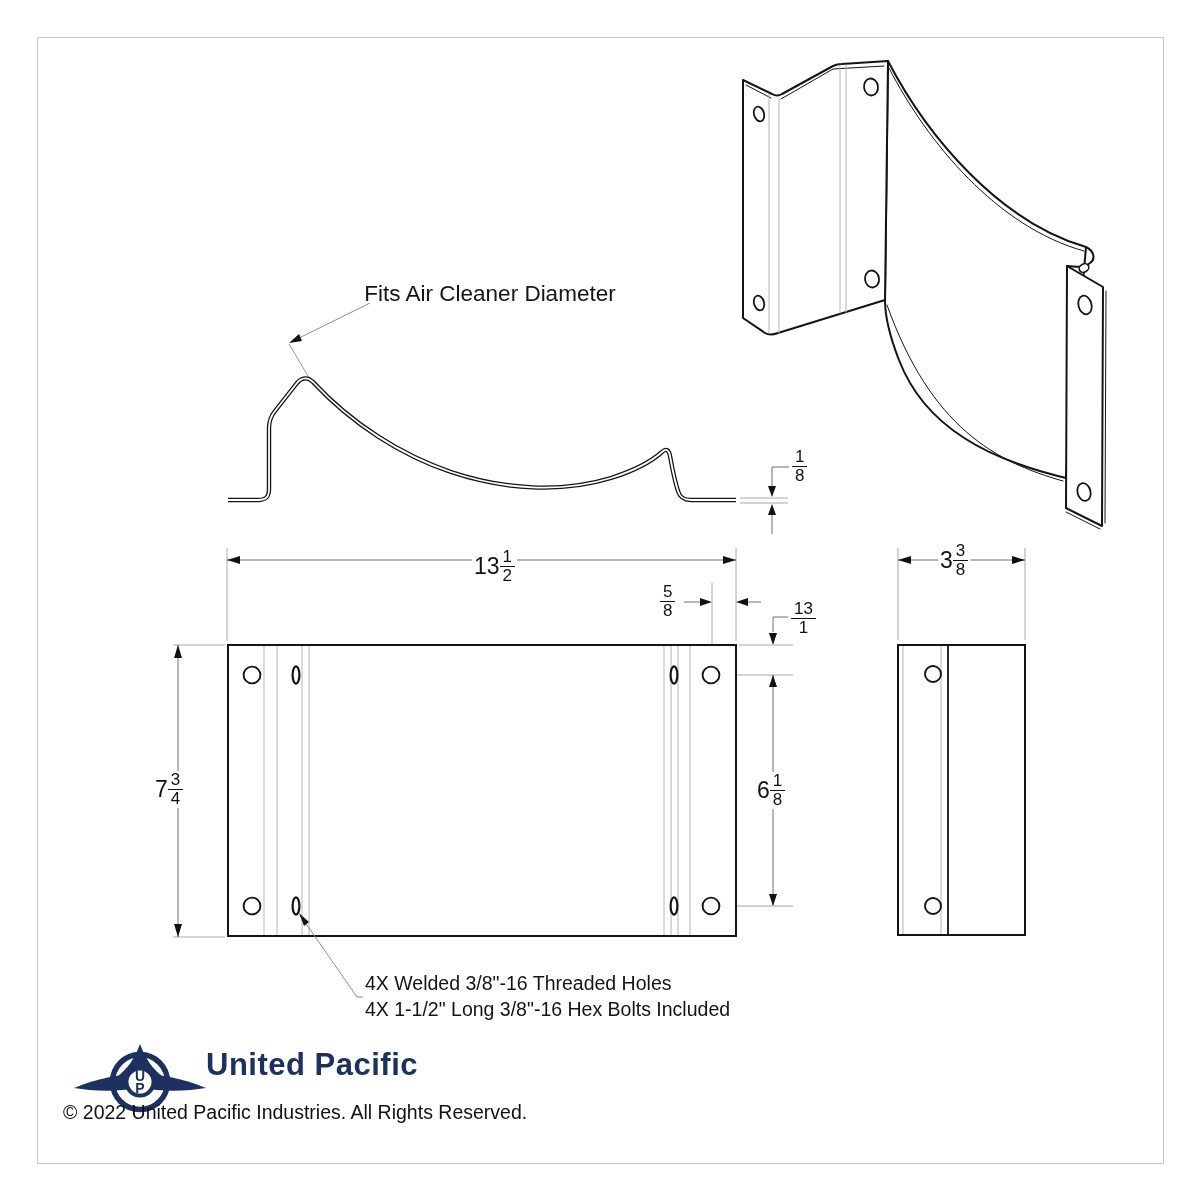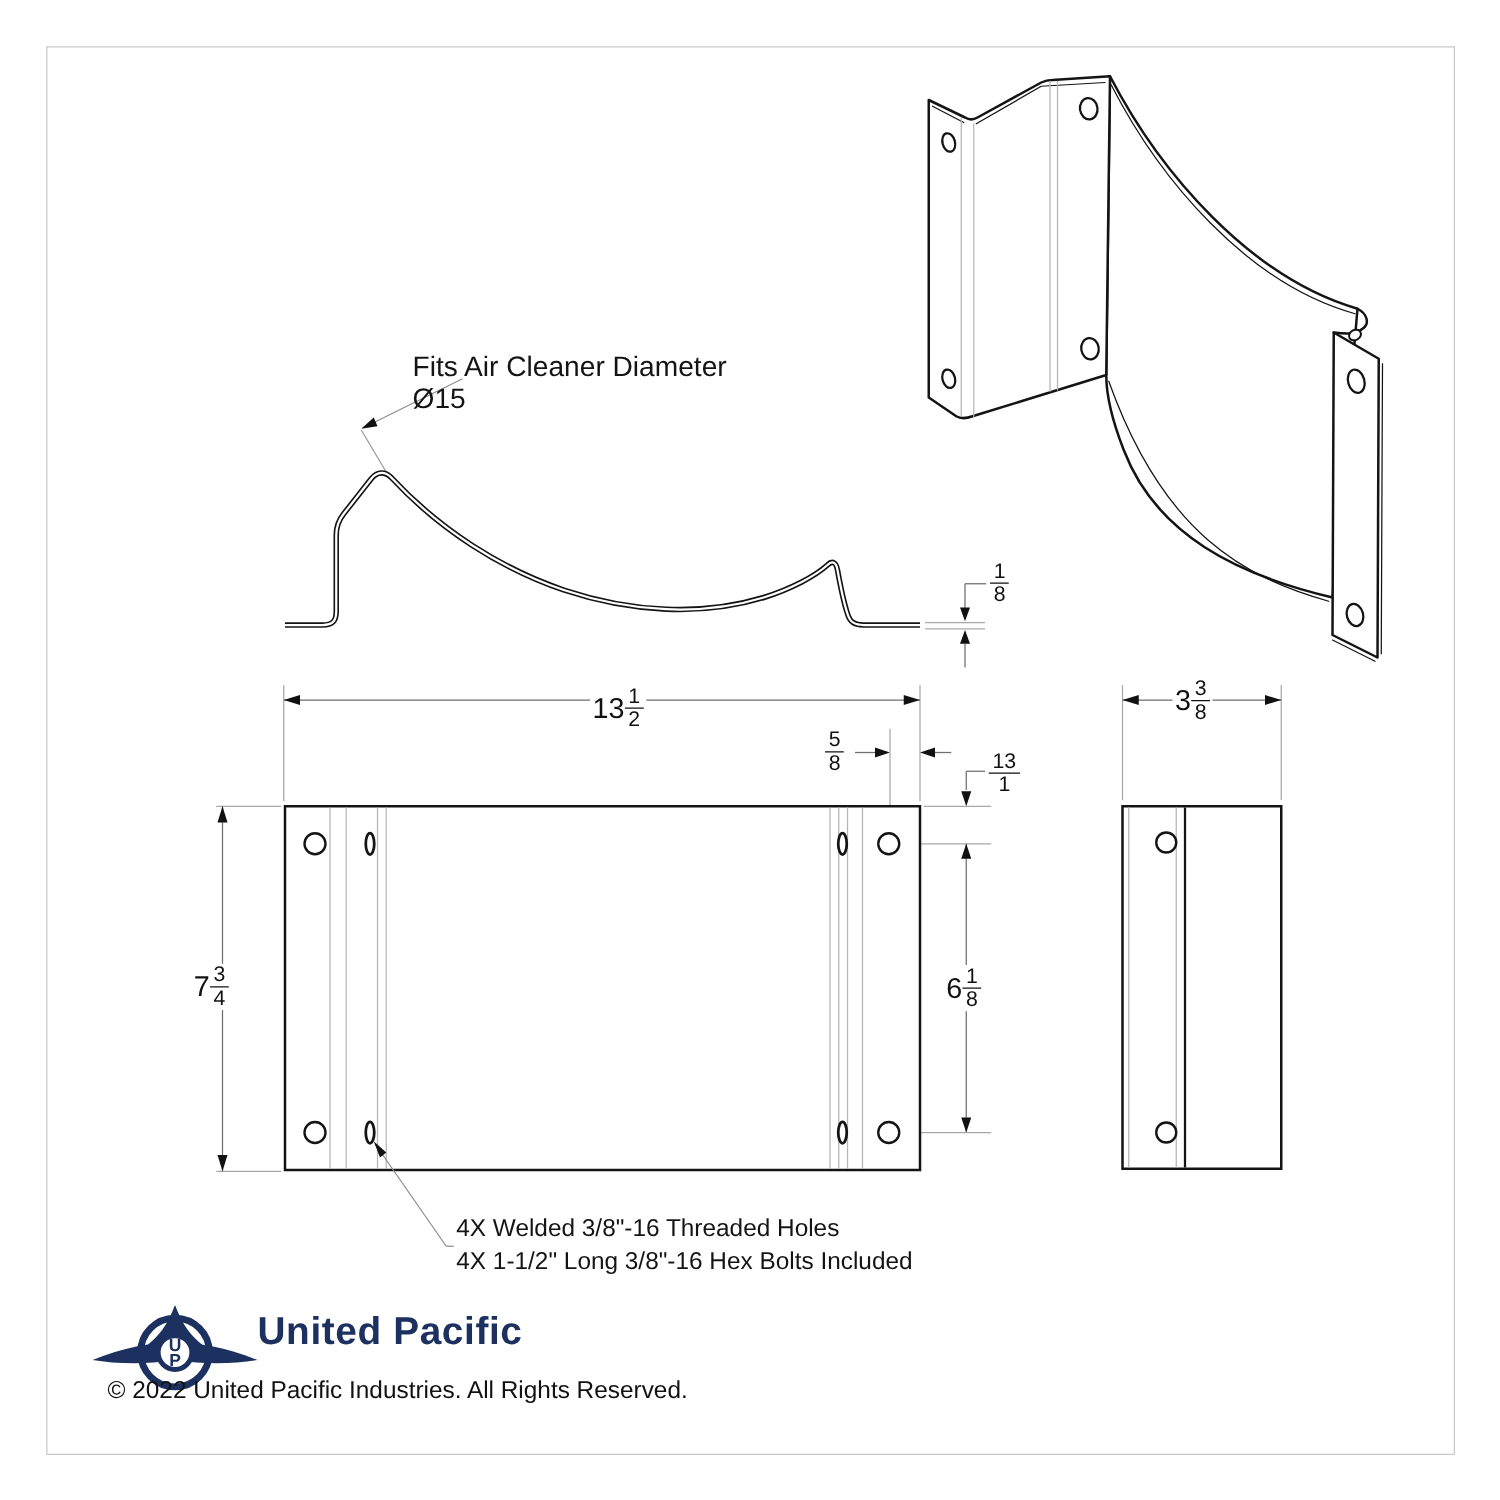--- a/index.html
+++ b/index.html
@@ -10,27 +10,27 @@
   svg.art{position:absolute;left:0;top:0;}
   .txt{position:absolute;white-space:nowrap;text-align:center;}
   
   .dim{position:absolute;display:flex;align-items:center;line-height:1;
        background:#fff;padding:0 2px;color:#111;}
   .dim .whole{font-size:23px;}
   .frac{display:flex;flex-direction:column;align-items:center;font-size:17px;line-height:1.05;}
   .frac .num{border-bottom:1.4px solid #111;padding:0 3px;text-align:center;}
   .frac .den{padding:0 2px;text-align:center;}
   
-  .callout{position:absolute;left:330px;top:281px;width:320px;text-align:left;
+  .callout{position:absolute;left:330px;top:281px;width:320px;text-align:center;
        font-size:22.5px;line-height:25px;}
   .notes{position:absolute;left:365px;top:971px;font-size:19.5px;line-height:25.5px;}
   
   .brand{position:absolute;left:206px;top:1047px;font-size:31px;font-weight:bold;
        letter-spacing:0.5px;}
-  .copyright{position:absolute;left:86px;top:1101px;font-size:19.5px;color:#111;}
+  .copyright{position:absolute;left:63px;top:1101px;font-size:19.5px;color:#111;}
 </style>
 </head>
 <body>
 
 <div class="sheet-border"></div>
 
 <svg class="art" width="1200" height="1200" viewBox="0 0 1200 1200">
 
   <g stroke-linejoin="round" stroke-linecap="round" fill="none">
 
@@ -153,21 +153,20 @@
     <line x1="903" y1="646" x2="903" y2="934" stroke="#b5b5b5" stroke-width="1"></line>
     <line x1="941" y1="646" x2="941" y2="934" stroke="#b5b5b5" stroke-width="1"></line>
     <line x1="948" y1="646" x2="948" y2="934" stroke="#141414" stroke-width="1.8"></line>
     <circle cx="933" cy="674" r="8" stroke="#141414" stroke-width="1.9" fill="#fff"></circle>
     <circle cx="933" cy="906" r="8" stroke="#141414" stroke-width="1.9" fill="#fff"></circle>
   </g>
 </svg>
 
 <div class="callout">
   <div>Fits Air Cleaner Diameter</div>
-  <div>Ø15</div>
 </div>
 
 <div class="dim" style="left:790px;top:448px;">
   <span class="frac">
       <span class="num">1</span>
       <span class="den">8</span>
     </span>
 </div>
 
 <div class="dim" style="left:472px;top:548px;">

